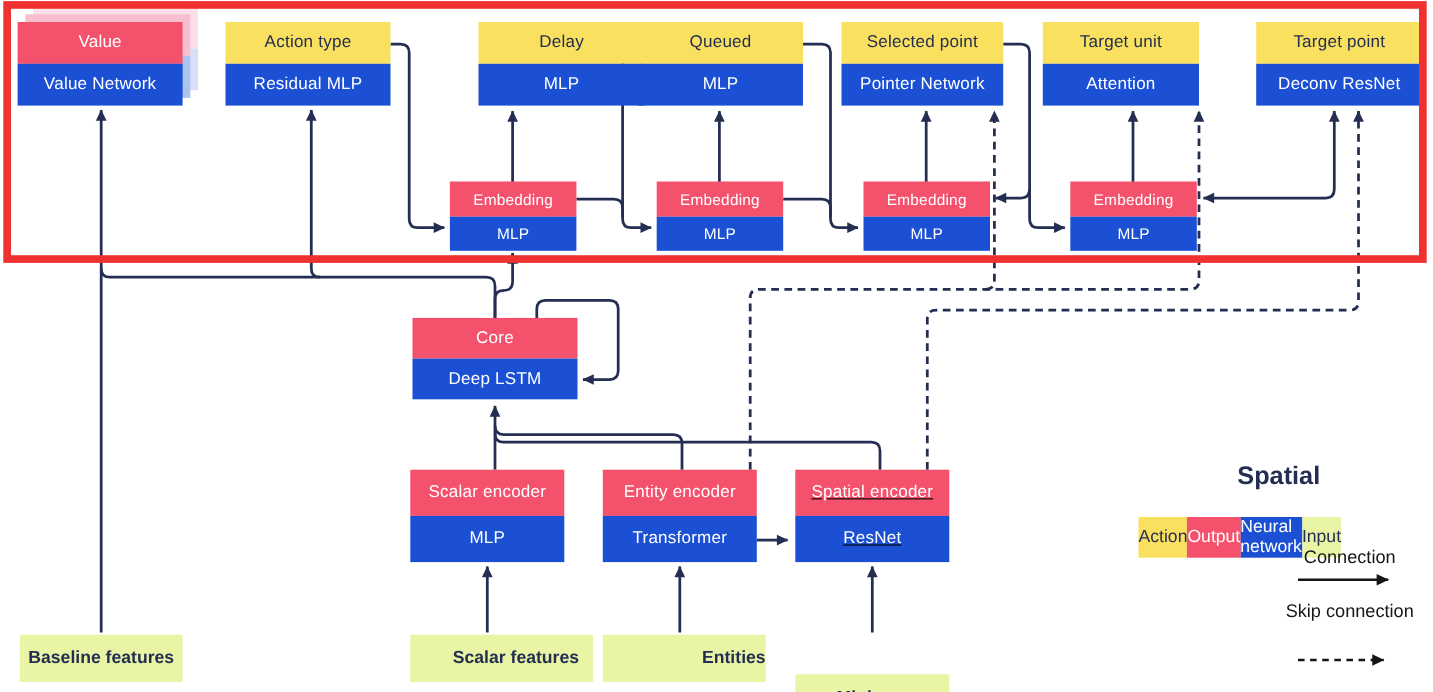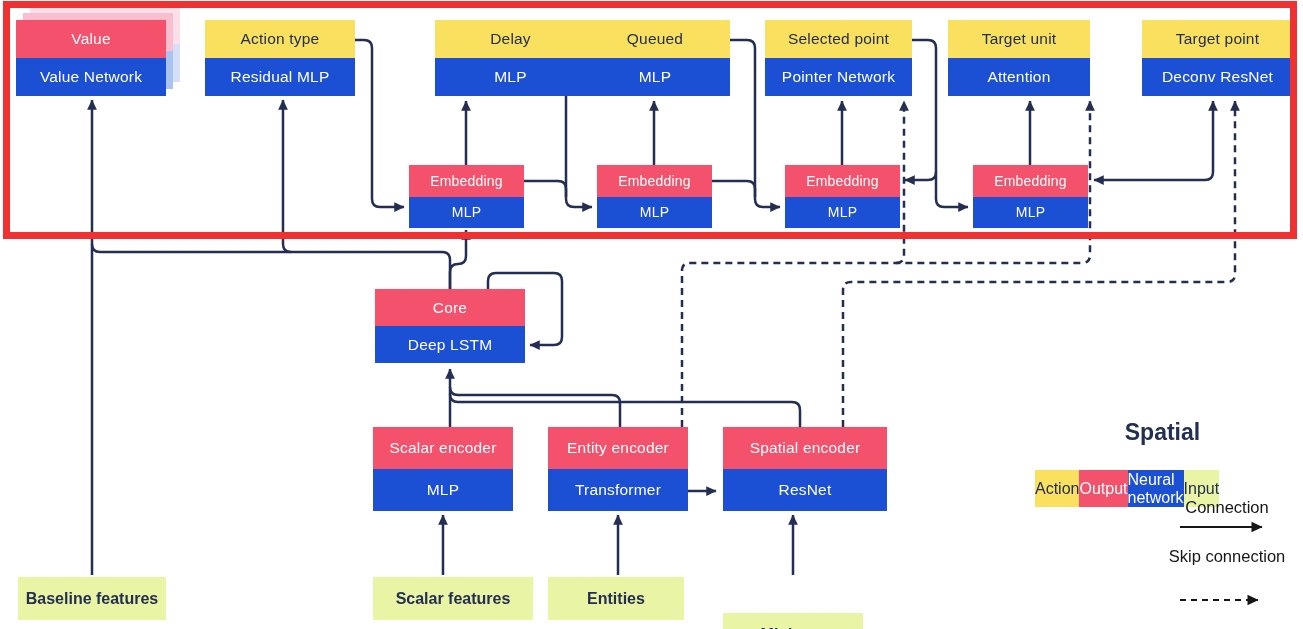--- a/index.html
+++ b/index.html
@@ -210,36 +210,36 @@
       </div>
   </div>
   <div class="block" style="left:548px;top:427px;width:140px;height:84px;">
     <div class="half pink">
         <span>Entity encoder</span>
       </div>
     <div class="half blue">
         <span>Transformer</span>
       </div>
   </div>
-  <div class="block" style="left:723px;top:427px;width:164px;height:84px;">
+  <div class="block" style="left:723px;top:427px;width:140px;height:84px;text-decoration:underline;">
     <div class="half pink">
         <span>Spatial encoder</span>
       </div>
     <div class="half blue">
         <span>ResNet</span>
       </div>
   </div>
 
   <div class="inputbox" style="left:18px;top:577px;width:148px;height:43px;">
       <span>Baseline features</span>
     </div>
-  <div class="inputbox" style="left:373px;top:577px;width:160px;height:43px;">
+  <div class="inputbox" style="left:373px;top:577px;width:140px;height:43px;padding-left:26px;">
       <span>Scalar features</span>
     </div>
-  <div class="inputbox" style="left:548px;top:577px;width:136px;height:43px;">
+  <div class="inputbox" style="left:548px;top:577px;width:148px;height:43px;justify-content:flex-end;">
       <span>Entities</span>
     </div>
   <div class="inputbox" style="left:723px;top:577px;width:140px;height:43px;margin-top:36px;">
       <span>Minimap</span>
     </div>
 
   <div class="frame"></div>
 
   <div class="legend-title">Spatial</div>
   <div class="legend-box">

